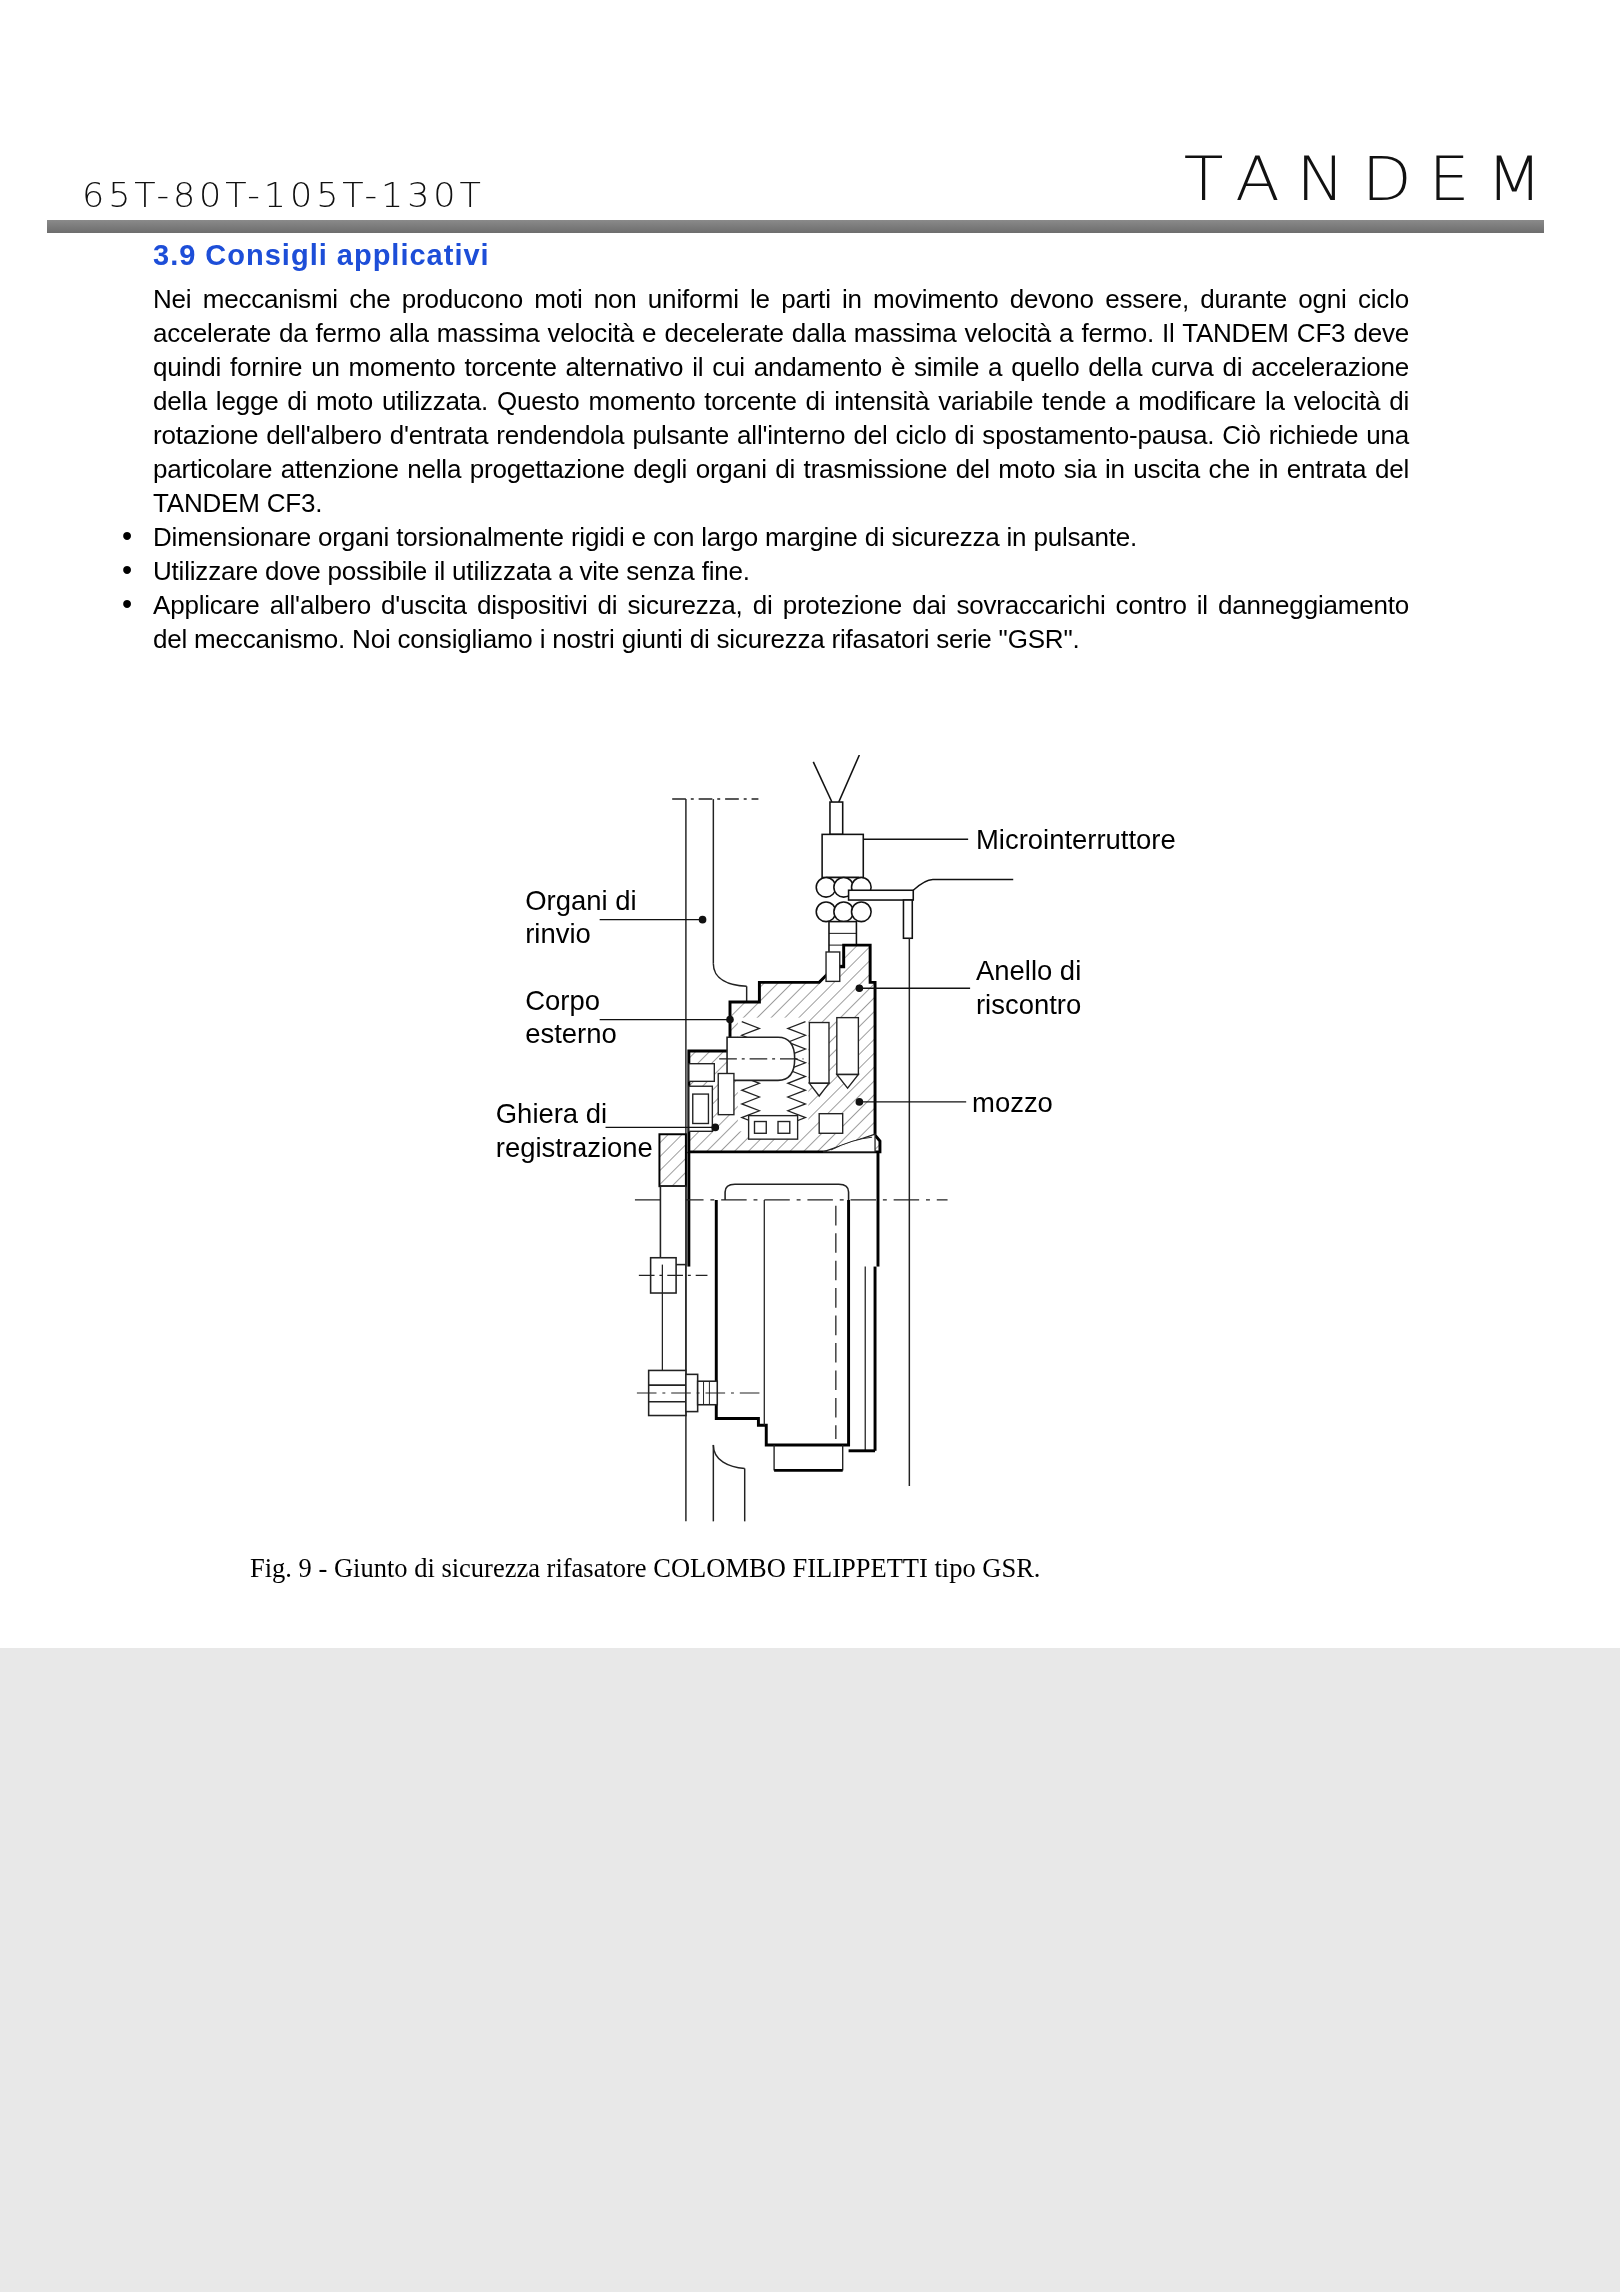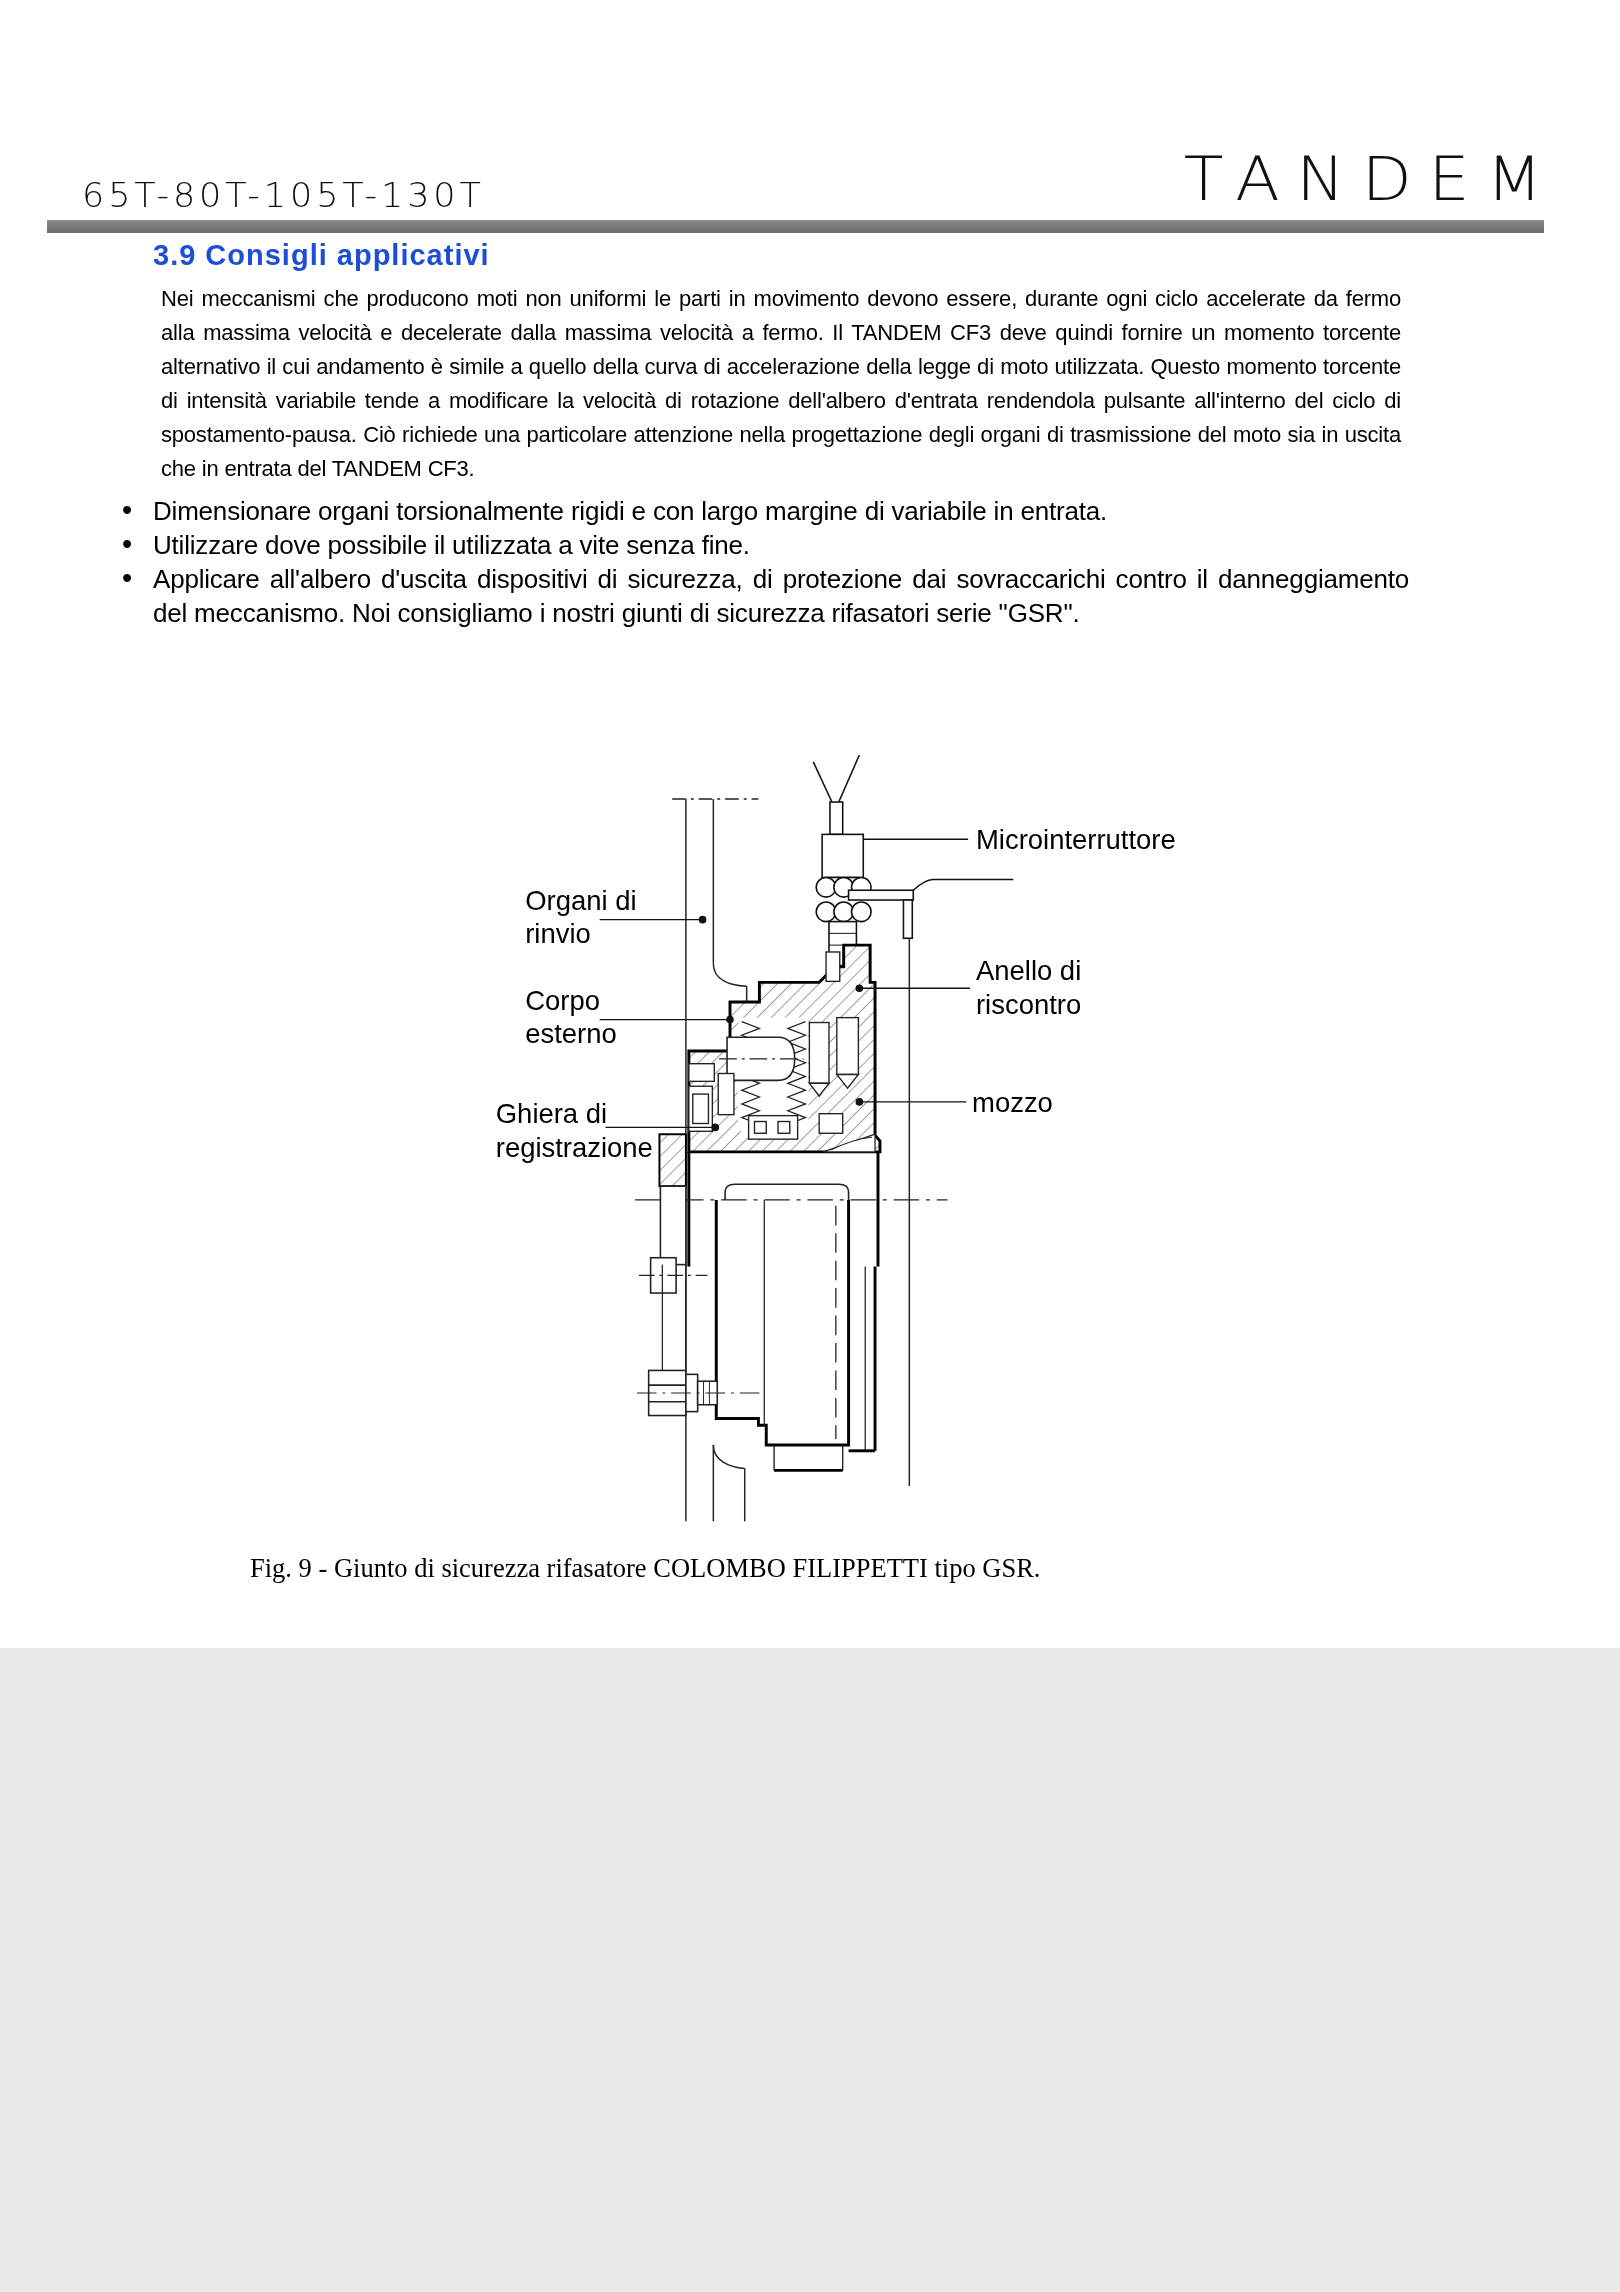--- a/index.html
+++ b/index.html
@@ -25,22 +25,22 @@
     position:absolute; left:47px; top:220px; width:1497px; height:12.7px;
     background:linear-gradient(to bottom,#8a8a8a 0%,#6d6d6d 100%);
   }
   
   .content { position:absolute; left:153px; top:239px; width:1256px; }
   .sec-heading {
     font-size:29px; font-weight:bold; color:#1d4ed8;
     letter-spacing:1px; margin:0 0 10px 0;
   }
   .para {
-    font-size:22px; line-height:34px; text-align:justify;
-    margin:8px; letter-spacing:-0.2px;
+    font-size:26px; line-height:34px; text-align:justify;
+    margin:0; letter-spacing:-0.2px;
   }
   .leadin { font-size:26px; line-height:34px; margin:0; letter-spacing:-0.2px; }
   ul.bullets { margin:0; padding:0; list-style:none; }
   ul.bullets li {
     position:relative; font-size:26px; line-height:34px;
     text-align:justify; letter-spacing:-0.2px; margin:0;
   }
   ul.bullets li::before {
     content:"\2022"; position:absolute; left:-31px; top:-1px; font-size:29px;
   }
@@ -67,21 +67,21 @@
 <div class="page">
 
   <div class="hdr-models">65T-80T-105T-130T</div>
   <div class="hdr-brand">TANDEM</div>
   <div class="hdr-rule"></div>
 
   <div class="content">
     <h2 class="sec-heading">3.9 Consigli applicativi</h2>
     <p class="para">Nei meccanismi che producono moti non uniformi le parti in movimento devono essere, durante ogni ciclo accelerate da fermo alla massima velocità e decelerate dalla massima velocità a fermo. Il TANDEM CF3 deve quindi fornire un momento torcente alternativo il cui andamento è simile a quello della curva di accelerazione della legge di moto utilizzata. Questo momento torcente di intensità variabile tende a modificare la velocità di rotazione dell'albero d'entrata rendendola pulsante all'interno del ciclo di spostamento-pausa. Ciò richiede una particolare attenzione nella progettazione degli organi di trasmissione del moto sia in uscita che in entrata del TANDEM CF3.</p>
     <ul class="bullets">
-      <li>Dimensionare organi torsionalmente rigidi e con largo margine di variabile in entrata.</li>
+      <li>Dimensionare organi torsionalmente rigidi e con largo margine di sicurezza in pulsante.</li>
       <li>Utilizzare dove possibile il utilizzata a vite senza fine.</li>
       <li>Applicare all'albero d'uscita dispositivi di sicurezza, di protezione dai sovraccarichi contro il danneggiamento del meccanismo. Noi consigliamo i nostri giunti di sicurezza rifasatori serie "GSR".</li>
     </ul>
   </div>
 
   <svg class="figure-svg" width="814" height="784" viewBox="430 770 830 800">
     <defs>
       <pattern id="hatch" patternUnits="userSpaceOnUse" width="10" height="10" patternTransform="rotate(45)">
         <rect width="10" height="10" fill="#ffffff"></rect>
         <line x1="0" y1="0" x2="0" y2="10" stroke="#3c3c3c" stroke-width="1"></line>

